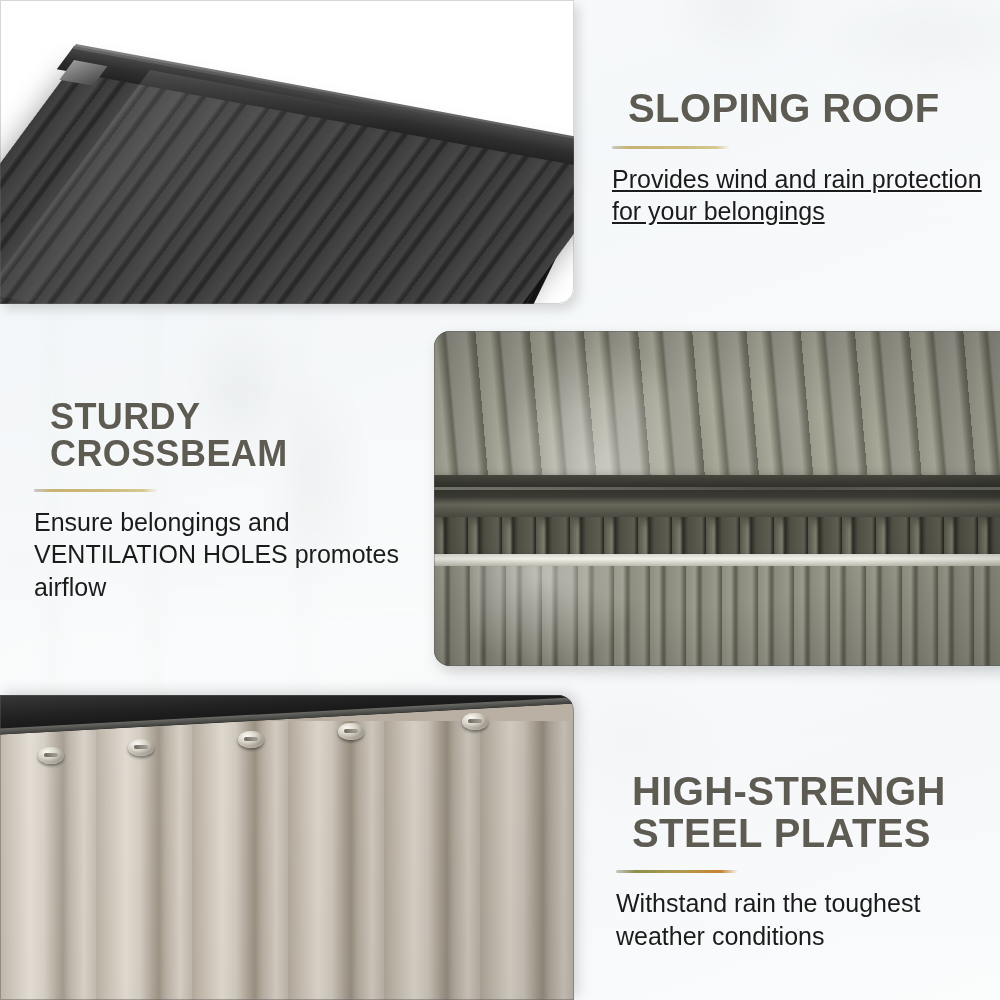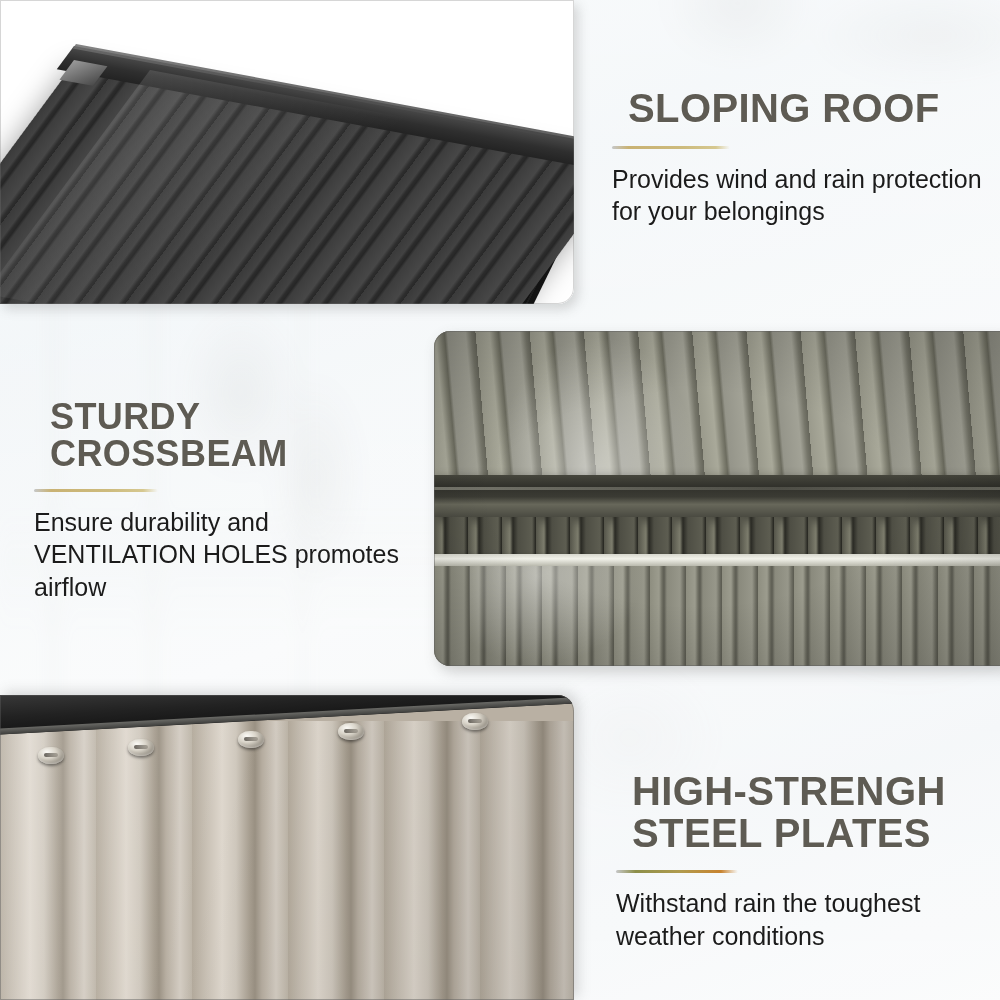--- a/index.html
+++ b/index.html
@@ -204,21 +204,21 @@
   }
   .body{
     color:#1b1b1b;margin:14px 0 0 0;line-height:1.30;font-weight:normal;
     text-shadow:0 1px 1px rgba(255,255,255,.6);
   }
 
   
   #text-sloping-roof{left:612px;top:72px;width:370px;}
   #text-sloping-roof .heading{font-size:40px;}
   #text-sloping-roof .rule{width:118px;}
-  #text-sloping-roof .body{font-size:25px;}
+  #text-sloping-roof .body{font-size:25px;text-decoration:underline;}
 
   
   #text-crossbeam{left:34px;top:382px;width:390px;}
   #text-crossbeam .heading{font-size:36px;}
   #text-crossbeam .rule{width:124px;margin-top:16px;}
   #text-crossbeam .body{font-size:25px;}
 
   
   #text-steel-plates{left:616px;top:755px;width:376px;}
   #text-steel-plates .heading{font-size:40px;}
@@ -266,21 +266,21 @@
       <div class="ceil-vign"></div>
     </div>
   </div>
 
   <div class="text-block" id="text-crossbeam">
     <h2 class="heading">
       <span>STURDY</span><br>
       <span>CROSSBEAM</span>
     </h2>
     <div class="rule rule-gold"></div>
-    <p class="body">Ensure durability and VENTILATION HOLES promotes airflow</p>
+    <p class="body">Ensure belongings and VENTILATION HOLES promotes airflow</p>
   </div>
 
   <div class="card" id="card-plates">
     <div class="plate-scene">
       <div class="plate-wall"></div>
       <div class="plate-wall-sheen"></div>
       <div class="plate-roof"></div>
       <div class="plate-roof-edge"></div>
       <div class="bolts">
         <div class="bolt" style="left:38px;top:52px;"></div>

